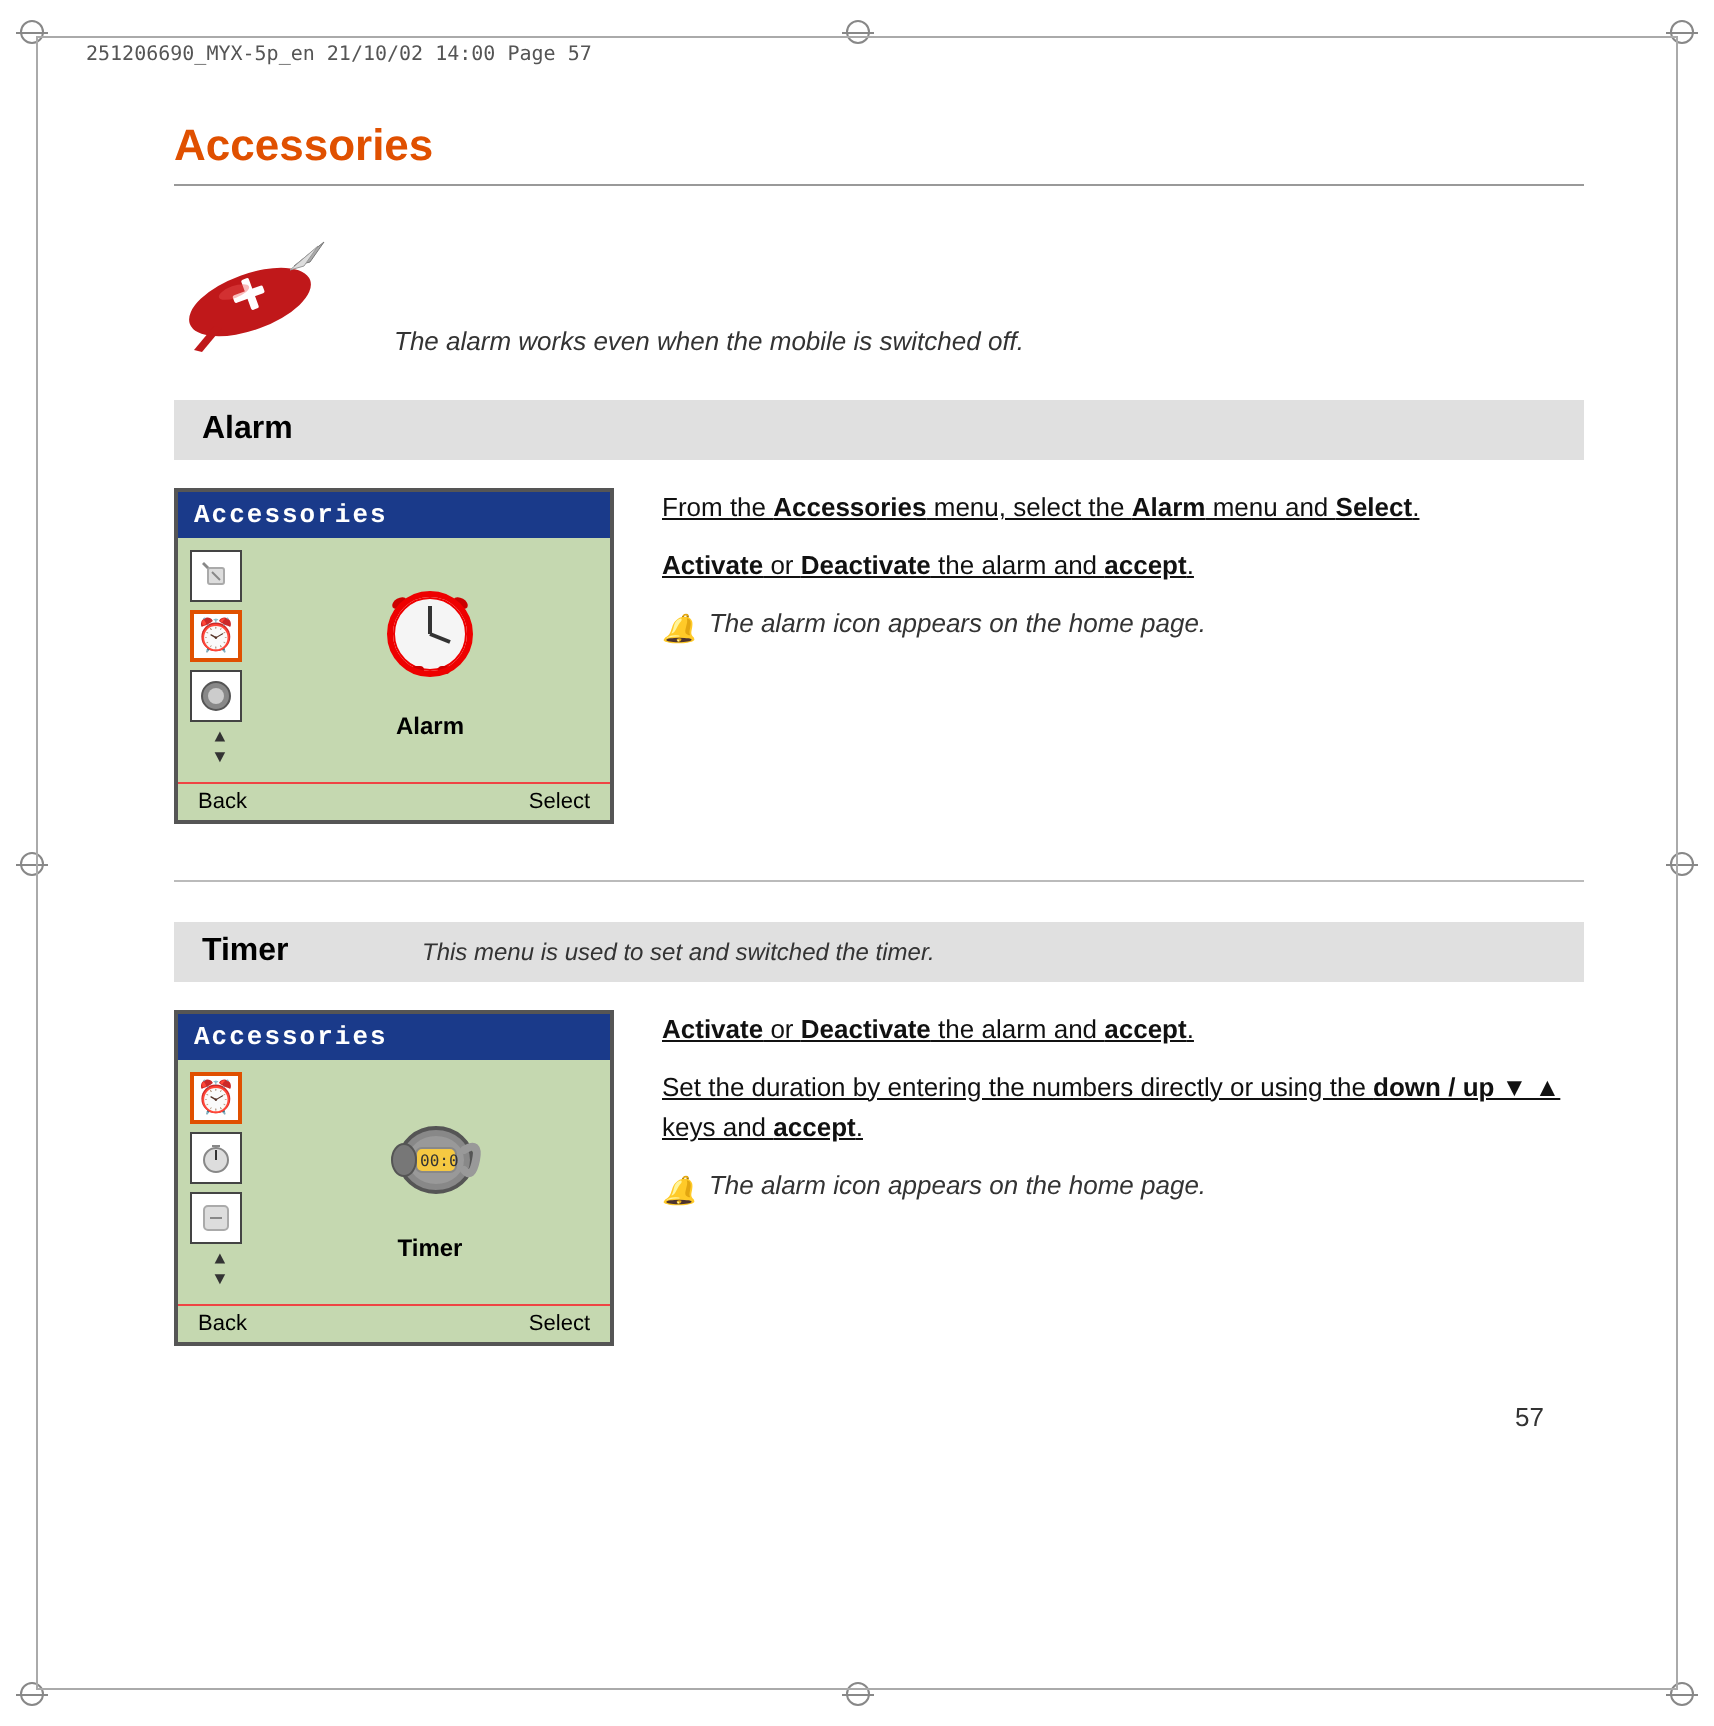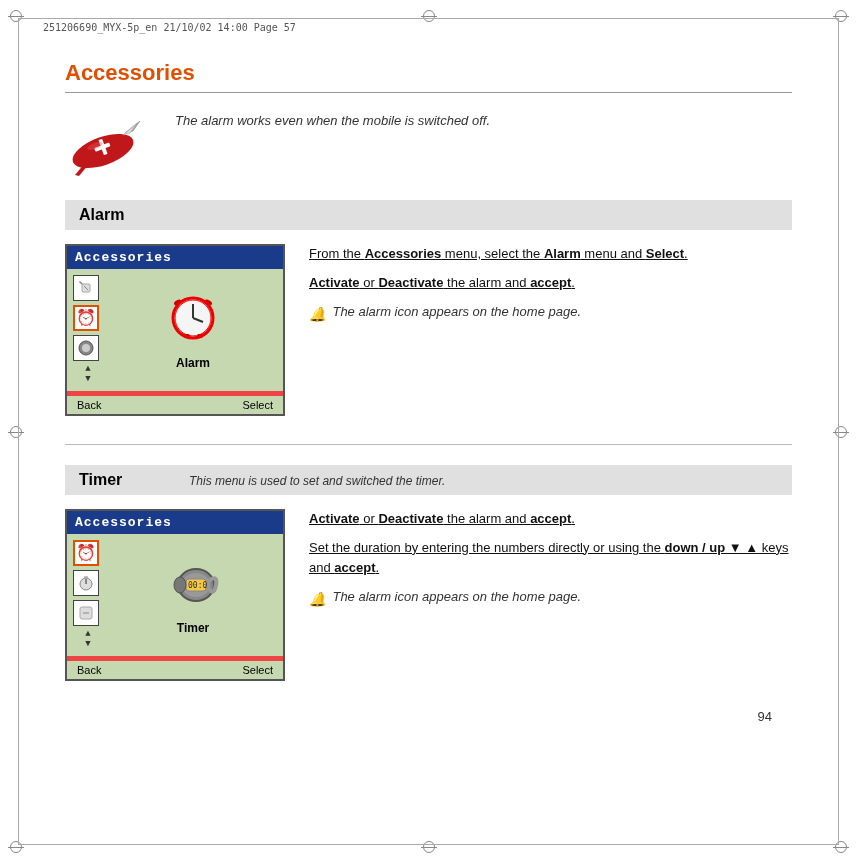--- a/index.html
+++ b/index.html
@@ -22,41 +22,41 @@
 
     .header-meta {
       position: absolute;
       top: 22px; left: 43px;
       font-size: 10px;
       color: #555;
       font-family: monospace;
     }
 
     .content {
-      padding: 60px 65px 50px 65px;
+      padding: 60px 65px 50px 87px;
     }
 
     
     .page-title {
       font-size: 22px;
       font-weight: bold;
       color: #e05000;
       margin-bottom: 6px;
     }
 
     .title-divider {
       border: none;
       border-top: 1.5px solid #999;
       margin-bottom: 20px;
     }
 
     
     .intro-row {
       display: flex;
-      align-items: flex-start;
+      align-items: flex-end;
       margin-bottom: 22px;
     }
 
     .knife-icon {
       width: 80px;
       height: 65px;
       margin-right: 30px;
       flex-shrink: 0;
     }
 
@@ -166,21 +166,21 @@
       font-weight: bold;
       margin-top: 2px;
       font-family: Arial, sans-serif;
     }
 
     .phone-nav-bar {
       background: #c5d8b0;
       display: flex;
       justify-content: space-between;
       padding: 3px 10px;
-      border-top: 5px solid #ef4444;
+      border-top: 1px solid #ef4444;
       font-size: 11px;
       font-family: Arial, sans-serif;
       color: #000;
     }
 
     
     .desc-col {
       flex: 1;
       font-size: 13px;
       line-height: 1.6;
@@ -455,15 +455,15 @@
       <p>
         Set the duration by entering the numbers directly or using the <strong>down / up ▼  ▲</strong> keys and <strong>accept</strong>.
       </p>
       <div class="note">
         <span class="note-icon">🔔</span>
         <em>The alarm icon appears on the home page.</em>
       </div>
     </div>
   </div>
 
-  <div class="page-number">94</div>
+  <div class="page-number">57</div>
 
 </div>
 
 </body></html>

